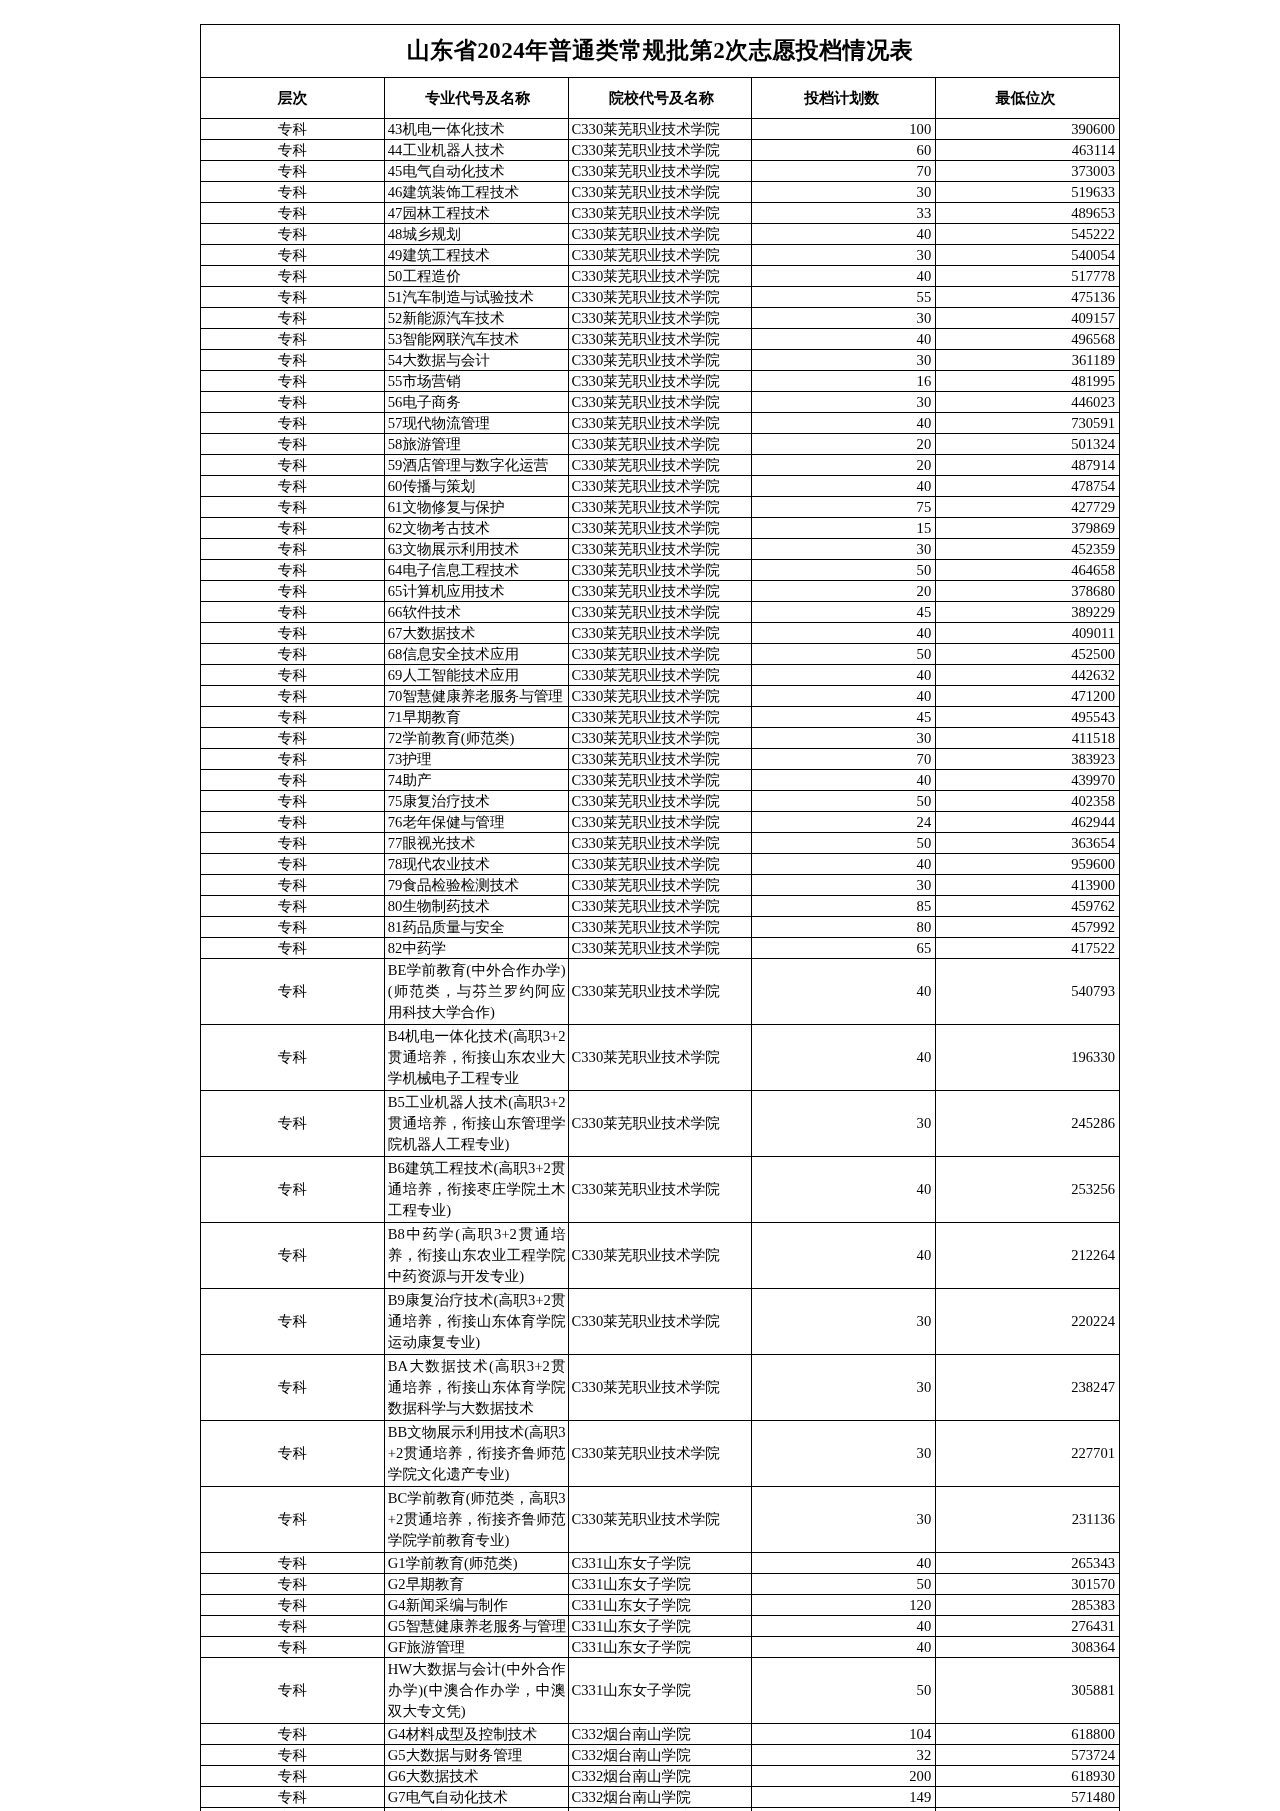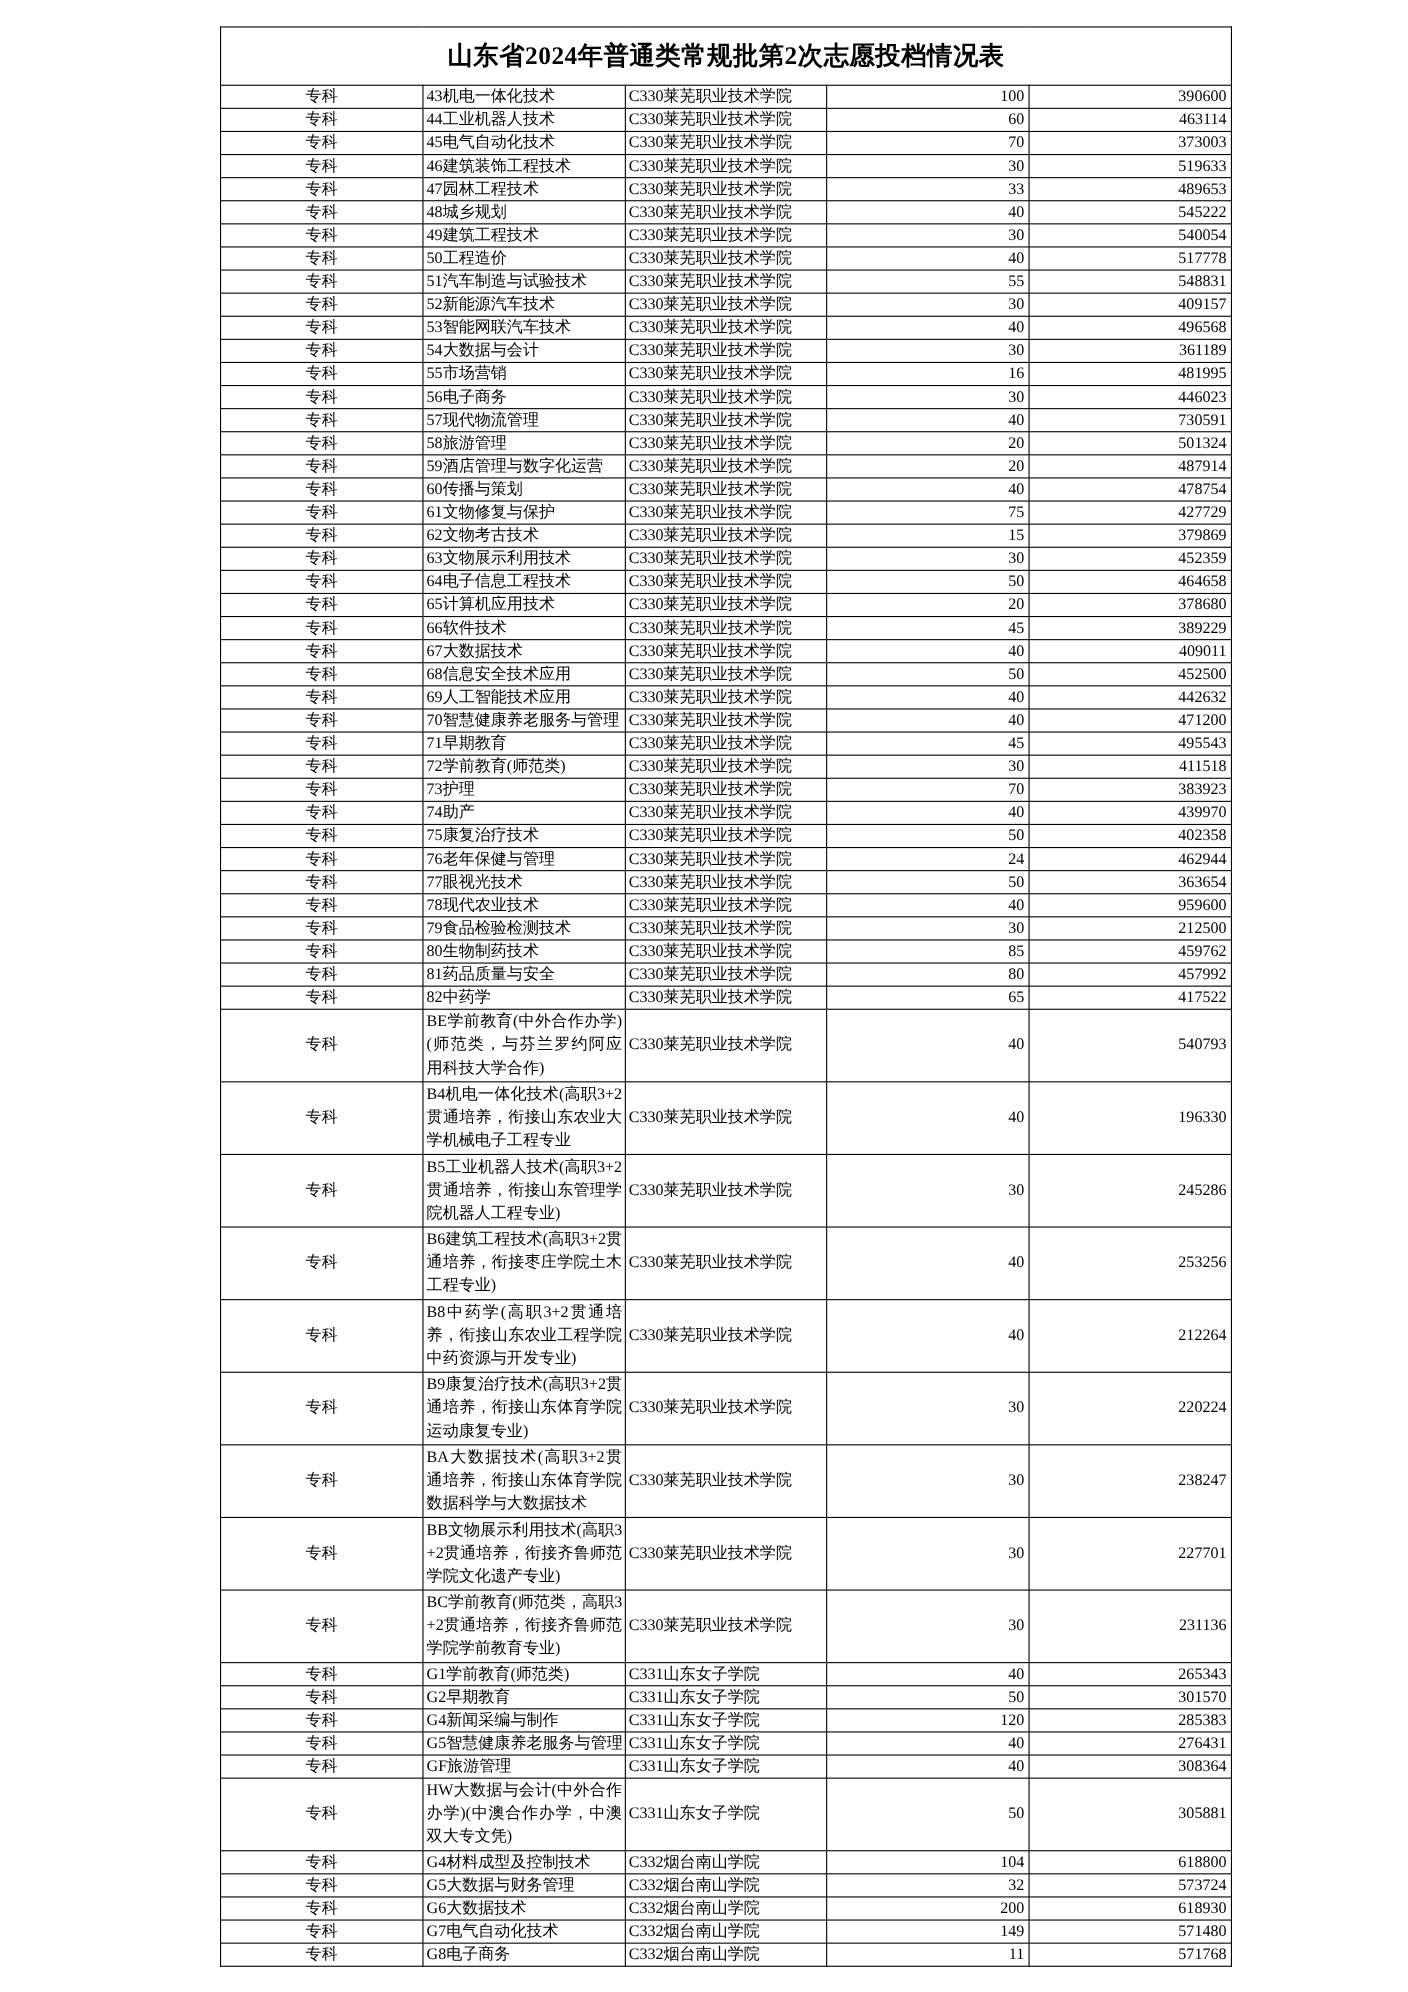--- a/index.html
+++ b/index.html
@@ -98,20 +98,27 @@
 </head>
 <body>
 
 <div class="page">
   <div class="sheet">
     <table class="report">
       <tbody>
         <tr>
           <td class="title-cell" colspan="5">山东省2024年普通类常规批第2次志愿投档情况表</td>
         </tr>
+        <tr class="hdr">
+          <td class="c-level">层次</td>
+          <td class="c-major">专业代号及名称</td>
+          <td class="c-school">院校代号及名称</td>
+          <td class="c-plan" style="text-align:center">投档计划数</td>
+          <td class="c-rank" style="text-align:center">最低位次</td>
+        </tr>
       <tr class="r">
             <td class="c-level">专科</td>
             <td class="c-major">43机电一体化技术</td>
             <td class="c-school">C330莱芜职业技术学院</td>
             <td class="c-plan">100</td>
             <td class="c-rank">390600</td>
           </tr>
           <tr class="r">
             <td class="c-level">专科</td>
             <td class="c-major">44工业机器人技术</td>
@@ -159,21 +166,21 @@
             <td class="c-major">50工程造价</td>
             <td class="c-school">C330莱芜职业技术学院</td>
             <td class="c-plan">40</td>
             <td class="c-rank">517778</td>
           </tr>
           <tr class="r">
             <td class="c-level">专科</td>
             <td class="c-major">51汽车制造与试验技术</td>
             <td class="c-school">C330莱芜职业技术学院</td>
             <td class="c-plan">55</td>
-            <td class="c-rank">548831</td>
+            <td class="c-rank">475136</td>
           </tr>
           <tr class="r">
             <td class="c-level">专科</td>
             <td class="c-major">52新能源汽车技术</td>
             <td class="c-school">C330莱芜职业技术学院</td>
             <td class="c-plan">30</td>
             <td class="c-rank">409157</td>
           </tr>
           <tr class="r">
             <td class="c-level">专科</td>
@@ -355,21 +362,21 @@
             <td class="c-major">78现代农业技术</td>
             <td class="c-school">C330莱芜职业技术学院</td>
             <td class="c-plan">40</td>
             <td class="c-rank">959600</td>
           </tr>
           <tr class="r">
             <td class="c-level">专科</td>
             <td class="c-major">79食品检验检测技术</td>
             <td class="c-school">C330莱芜职业技术学院</td>
             <td class="c-plan">30</td>
-            <td class="c-rank">212500</td>
+            <td class="c-rank">413900</td>
           </tr>
           <tr class="r">
             <td class="c-level">专科</td>
             <td class="c-major">80生物制药技术</td>
             <td class="c-school">C330莱芜职业技术学院</td>
             <td class="c-plan">85</td>
             <td class="c-rank">459762</td>
           </tr>
           <tr class="r">
             <td class="c-level">专科</td>

